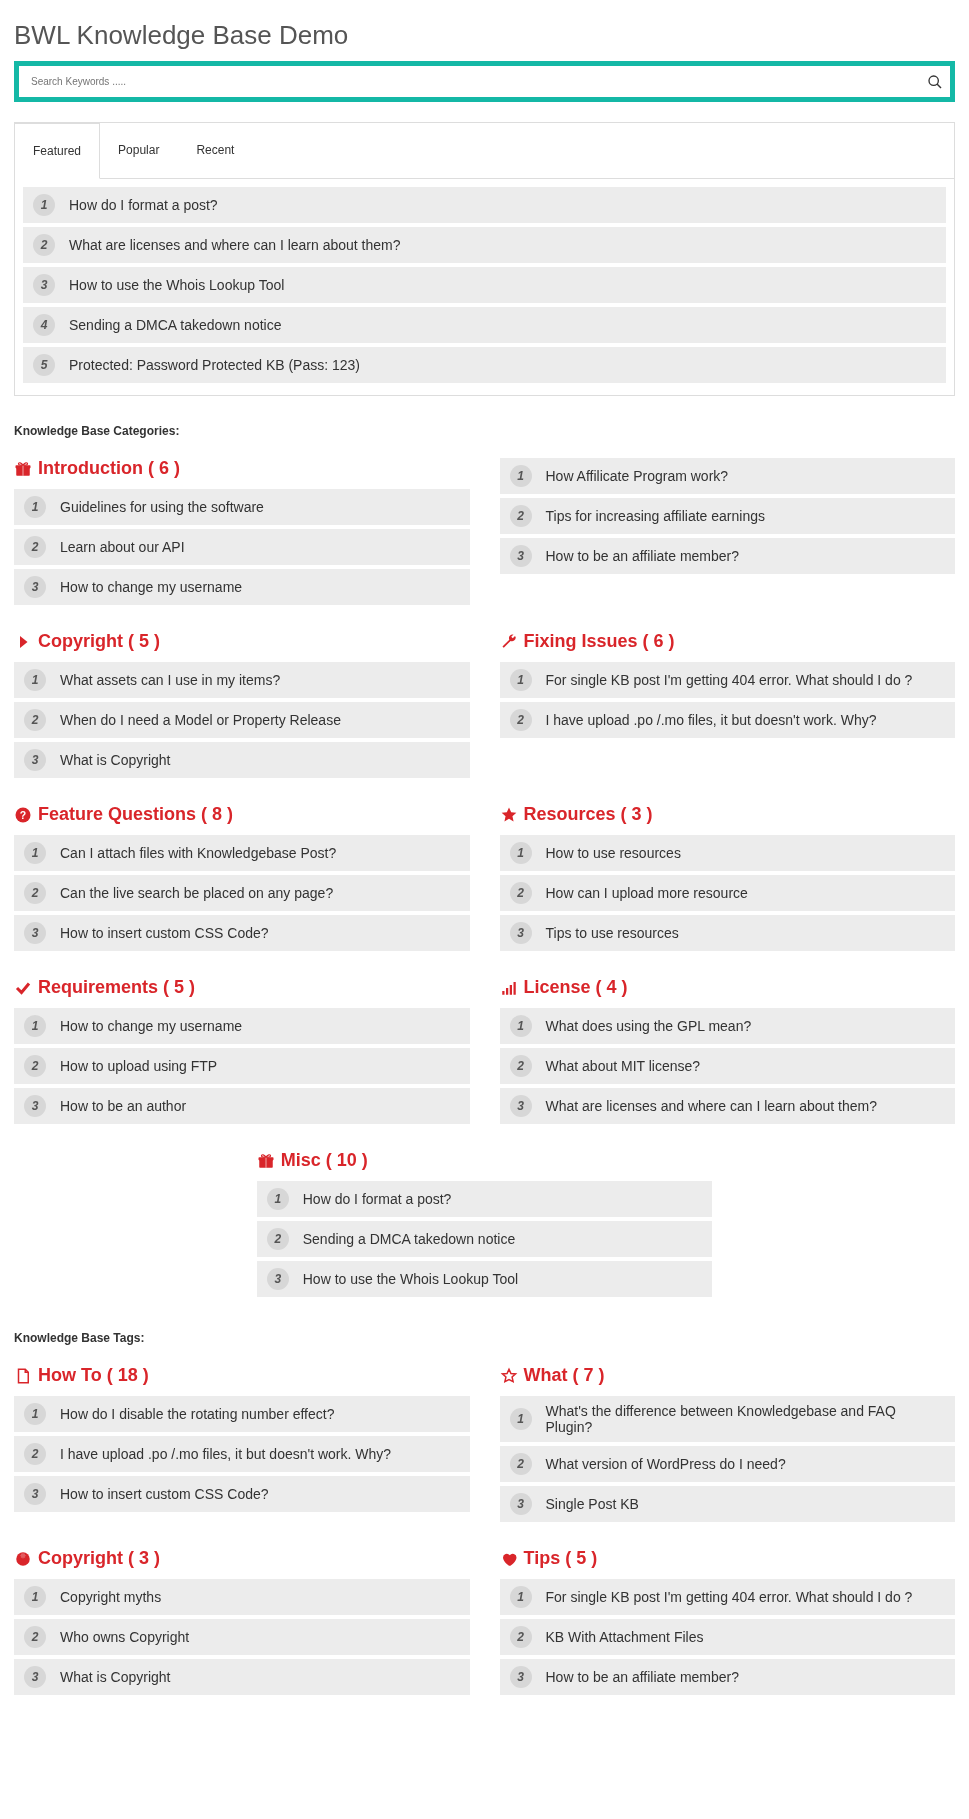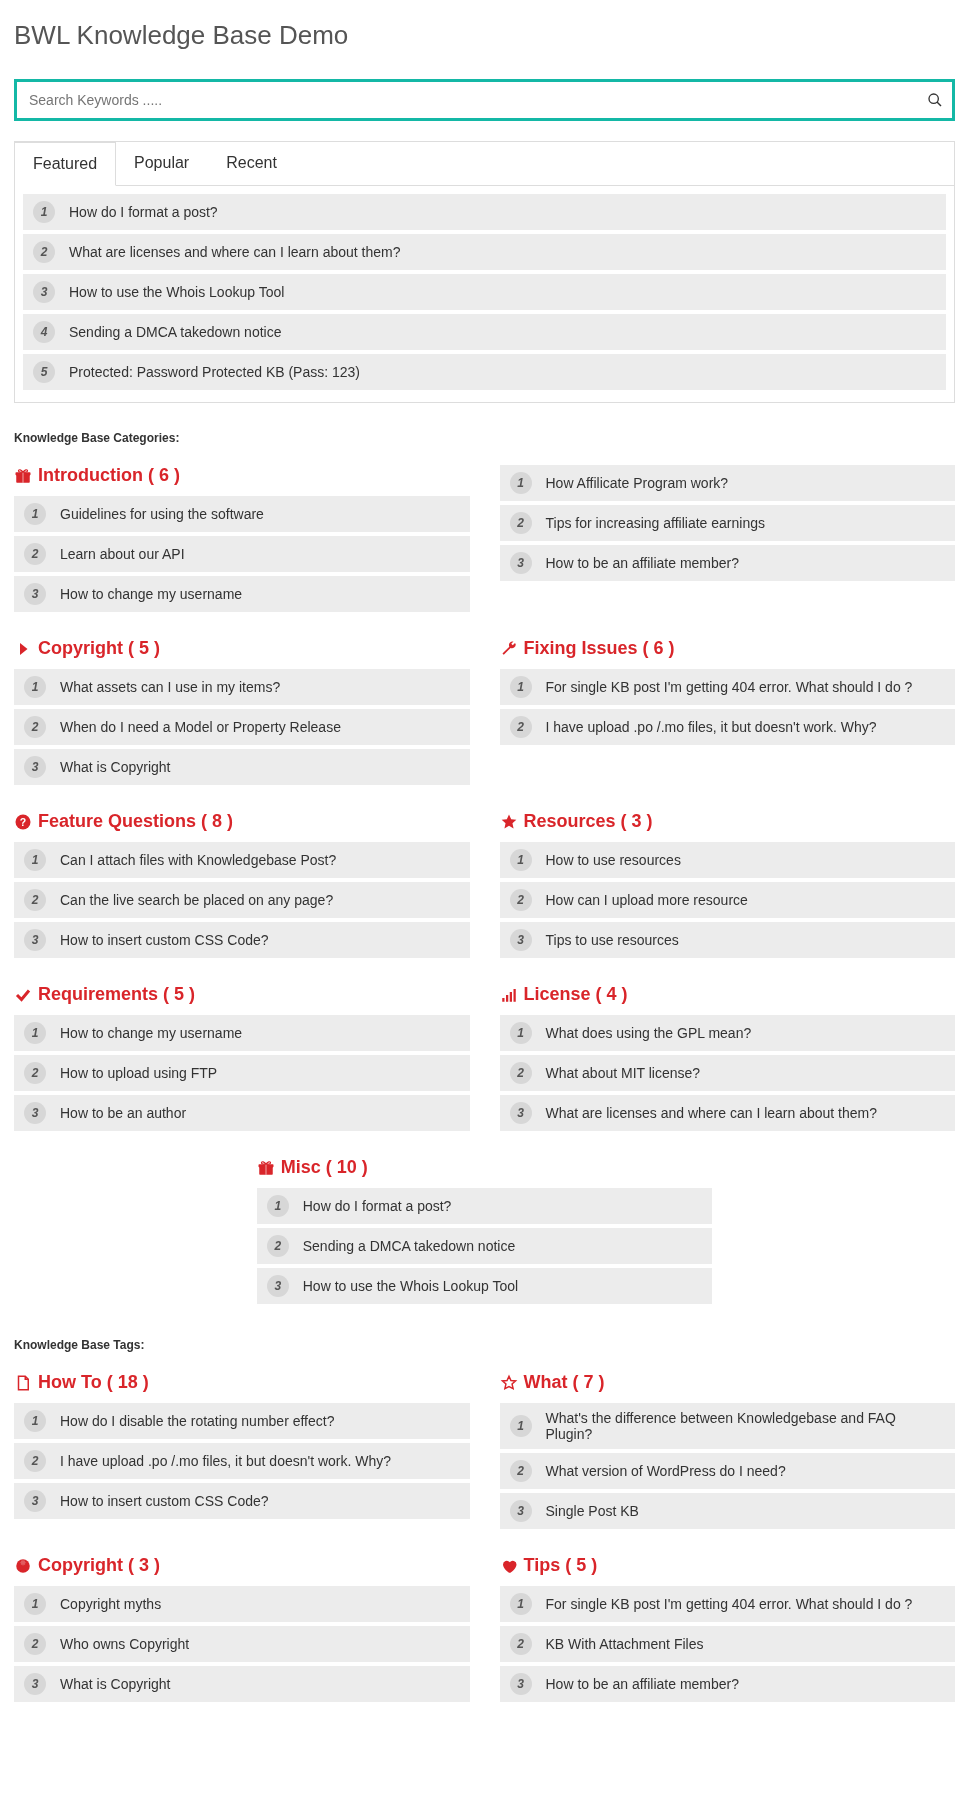--- a/index.html
+++ b/index.html
@@ -7,53 +7,53 @@
     font-family: "Segoe UI", Arial, sans-serif;
     background: #fff;
     color: #333;
     width: 969px;
     padding: 14px;
   }
   h1.page-title {
     font-size: 26px;
     font-weight: 400;
     color: #555;
-    margin: 6px 0 28px 0;
+    margin: 6px 0 10px 0;
   }
   .search-wrap {
     position: relative;
     margin-bottom: 20px;
   }
   .search-input {
     width: 100%;
     padding: 10px 40px 10px 12px;
-    font-size: 14px;
+    font-size: 10px;
     color: #888;
-    border: 3px solid #14b8a6;
+    border: 5px solid #14b8a6;
     outline: none;
   }
   .search-icon {
     position: absolute;
     right: 12px;
     top: 50%;
     transform: translateY(-50%);
     width: 16px; height: 16px;
     color: #333;
   }
   .panel {
     border: 1px solid #ddd;
     margin-bottom: 28px;
   }
   .tabs {
     display: flex;
     border-bottom: 1px solid #ddd;
   }
   .tab {
-    padding: 12px 18px;
-    font-size: 16px;
+    padding: 20px 18px;
+    font-size: 12px;
     color: #333;
     cursor: pointer;
     border-right: 1px solid transparent;
     position: relative;
   }
   .tab.active {
     border: 1px solid #ddd;
     border-bottom: 1px solid #fff;
     margin-bottom: -1px;
     background: #fff;

